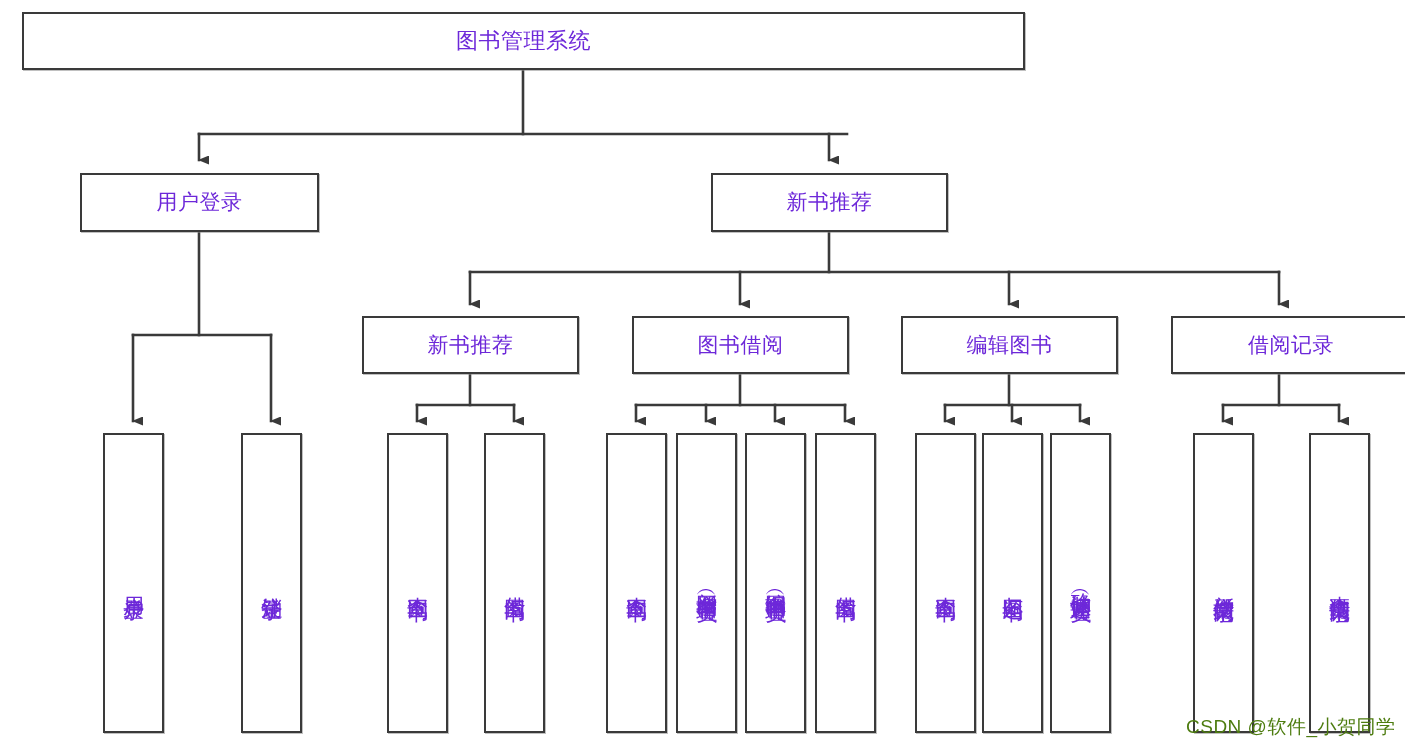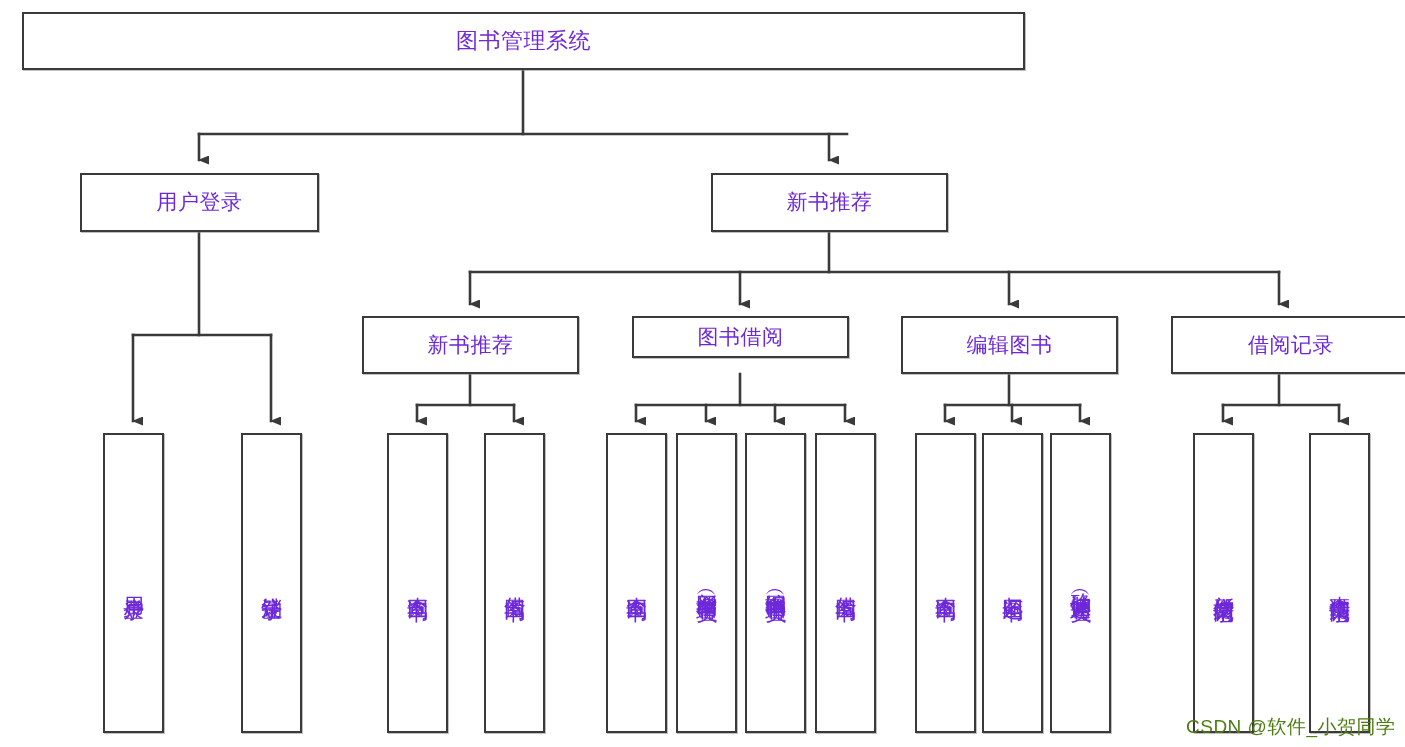--- a/index.html
+++ b/index.html
@@ -152,21 +152,21 @@
   </div>
 
   <div class="node level1" style="left:711px; top:173px; width:237px; height:59px;">
     <span class="node-label">新书推荐</span>
   </div>
 
   <div class="node level2" style="left:362px; top:316px; width:217px; height:58px;">
     <span class="node-label">新书推荐</span>
   </div>
 
-  <div class="node level2" style="left:632px; top:316px; width:217px; height:42px;">
+  <div class="node level2" style="left:632px; top:316px; width:217px; height:58px;">
     <span class="node-label">图书借阅</span>
   </div>
 
   <div class="node level2" style="left:901px; top:316px; width:217px; height:58px;">
     <span class="node-label">编辑图书</span>
   </div>
 
   <div class="node level2" style="left:1171px; top:316px; width:240px; height:58px;text-align:center;">
     <span class="node-label">借阅记录</span>
   </div>

